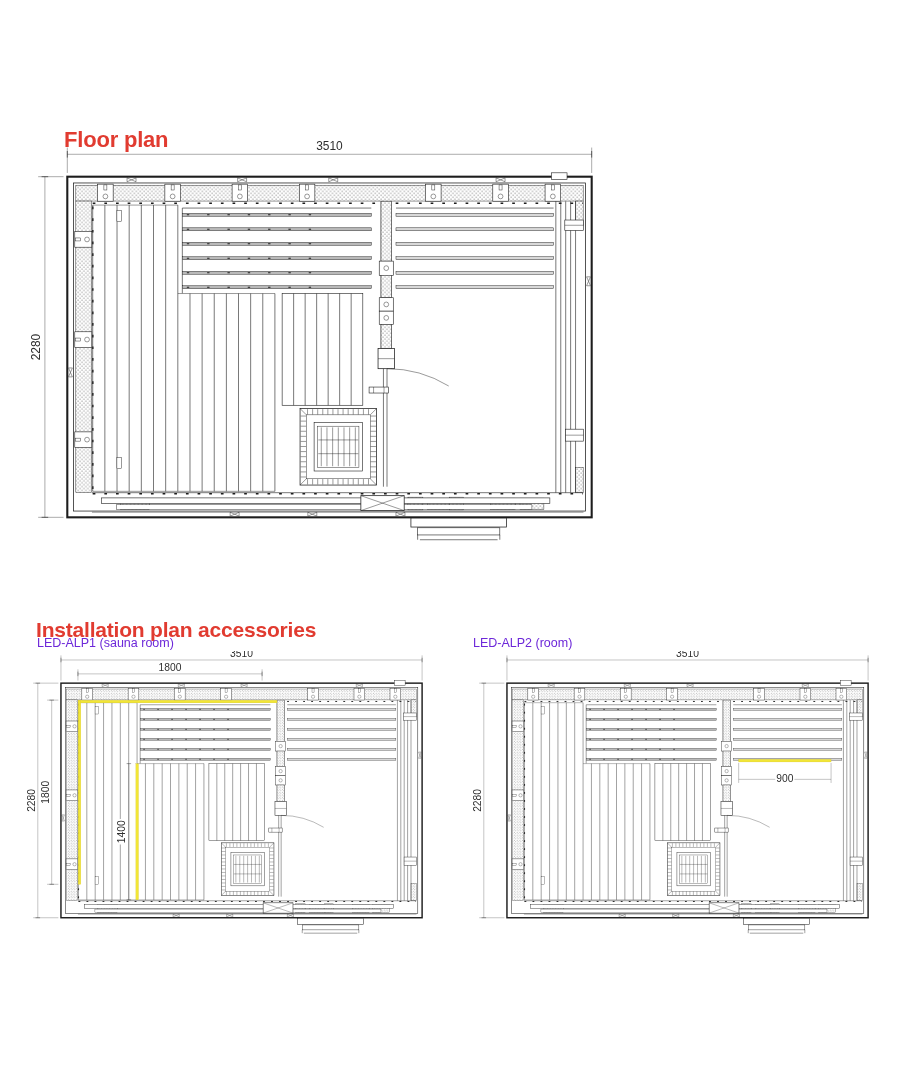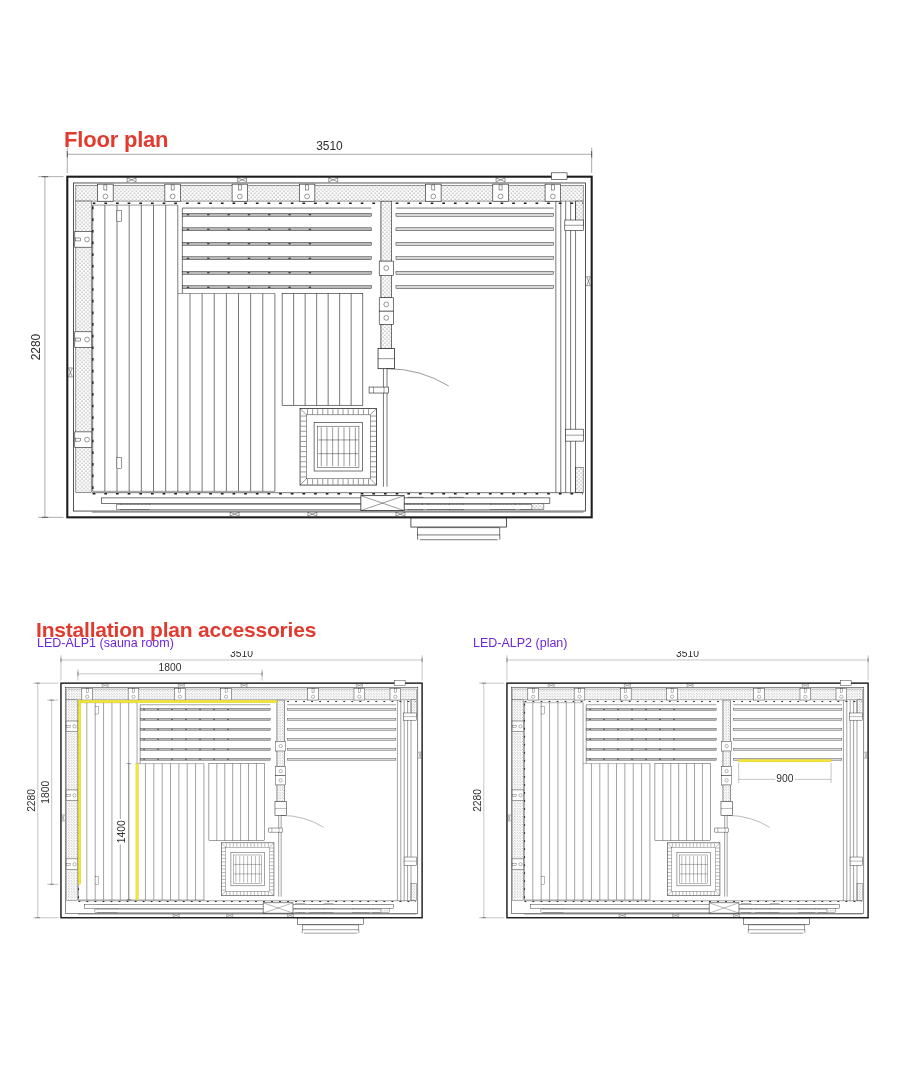--- a/index.html
+++ b/index.html
@@ -319,21 +319,21 @@
           <line x1="-172" y1="0" x2="-128" y2="0" stroke="#1d1d1d" stroke-width="4"></line>
           <line x1="-172" y1="2280" x2="-128" y2="2280" stroke="#1d1d1d" stroke-width="4"></line>
         </g>
         <text x="-180" y="1140" font-size="80" text-anchor="middle" fill="#2e2e2e" transform="rotate(-90 -180 1140)">2280</text>
       </g>
     </svg>
 
   <h1 class="heading" id="accHeading" style="color: rgb(225, 59, 48);">Installation plan accessories</h1>
 
   <div class="sublabel" id="alp1Label">LED-ALP1 (sauna room)</div>
-  <div class="sublabel" id="alp2Label">LED-ALP2 (plan)</div>
+  <div class="sublabel" id="alp2Label">LED-ALP2 (room)</div>
 
   <svg id="plan-alp1" viewBox="-330 -310 4150 2940">
       <defs>
         <pattern id="hp-alp1" width="26" height="26" patternUnits="userSpaceOnUse">
           <rect x="0" y="0" width="26" height="26" fill="#ffffff"></rect>
           <circle cx="7" cy="7" r="4" fill="#6e6e6e"></circle>
           <circle cx="20" cy="20" r="4" fill="#6e6e6e"></circle>
         </pattern>
       </defs>
       <g fill="none">

